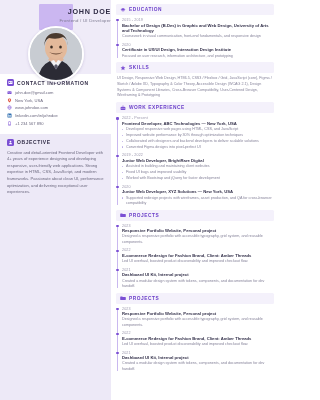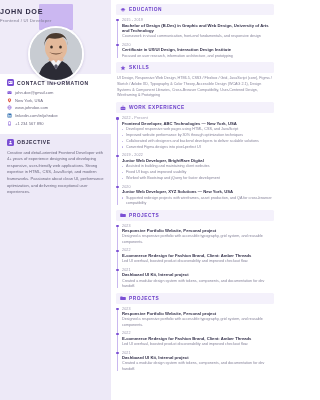--- a/index.html
+++ b/index.html
@@ -12,21 +12,21 @@
 
   
   .left{
     width:111px;flex:0 0 111px;
     background:#ede9f7;
     position:relative;
   }
   .hdr{
     position:relative;height:74px;
     background:#efebf8;
-    text-align:left;
+    text-align:right;
   }
   .hdr-bar{
     position:absolute;left:50%;top:4px;transform:translateX(-50%);
     width:34px;height:26px;background:#c4aef0;opacity:.85;border-radius:1px;
   }
   .name{
     position:relative;z-index:3;padding-top:7px;
     font-size:7.2px;font-weight:bold;letter-spacing:.7px;color:#2f2b45;
   }
   .role{

